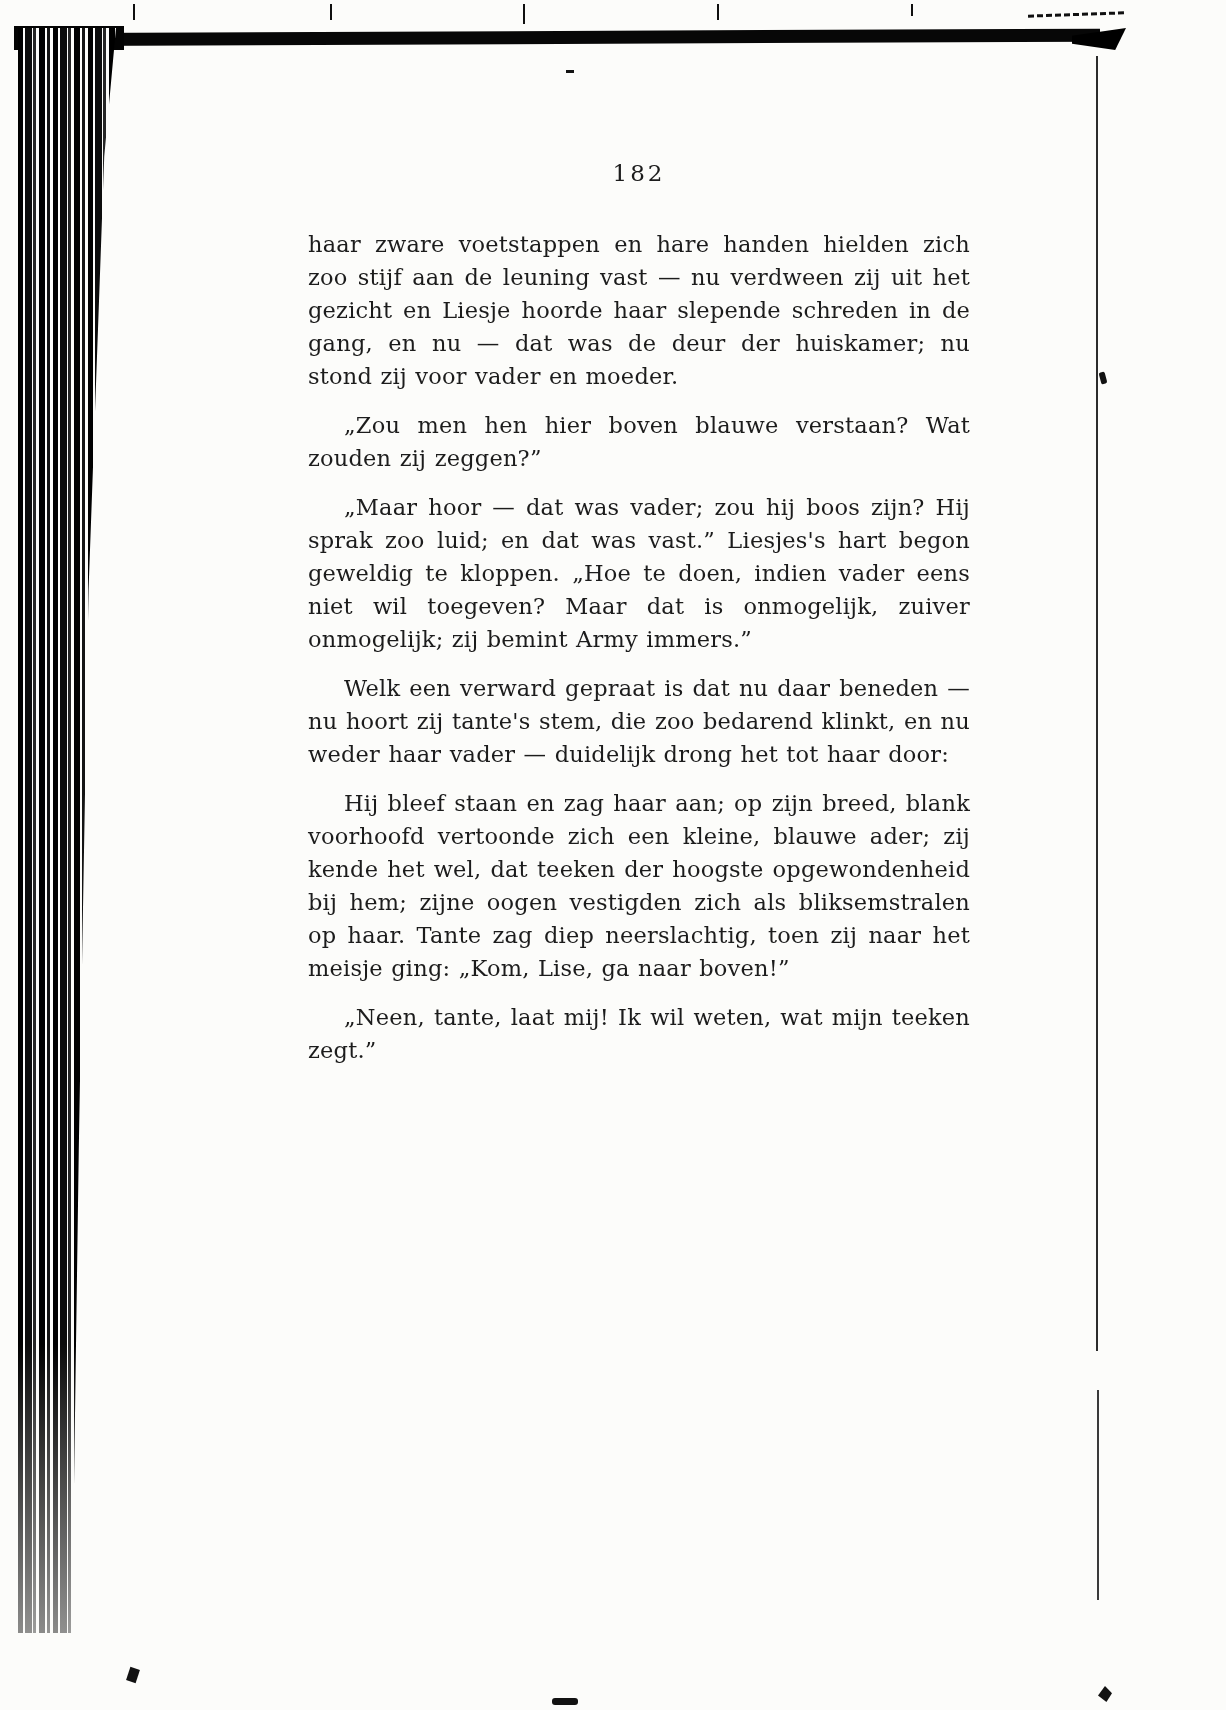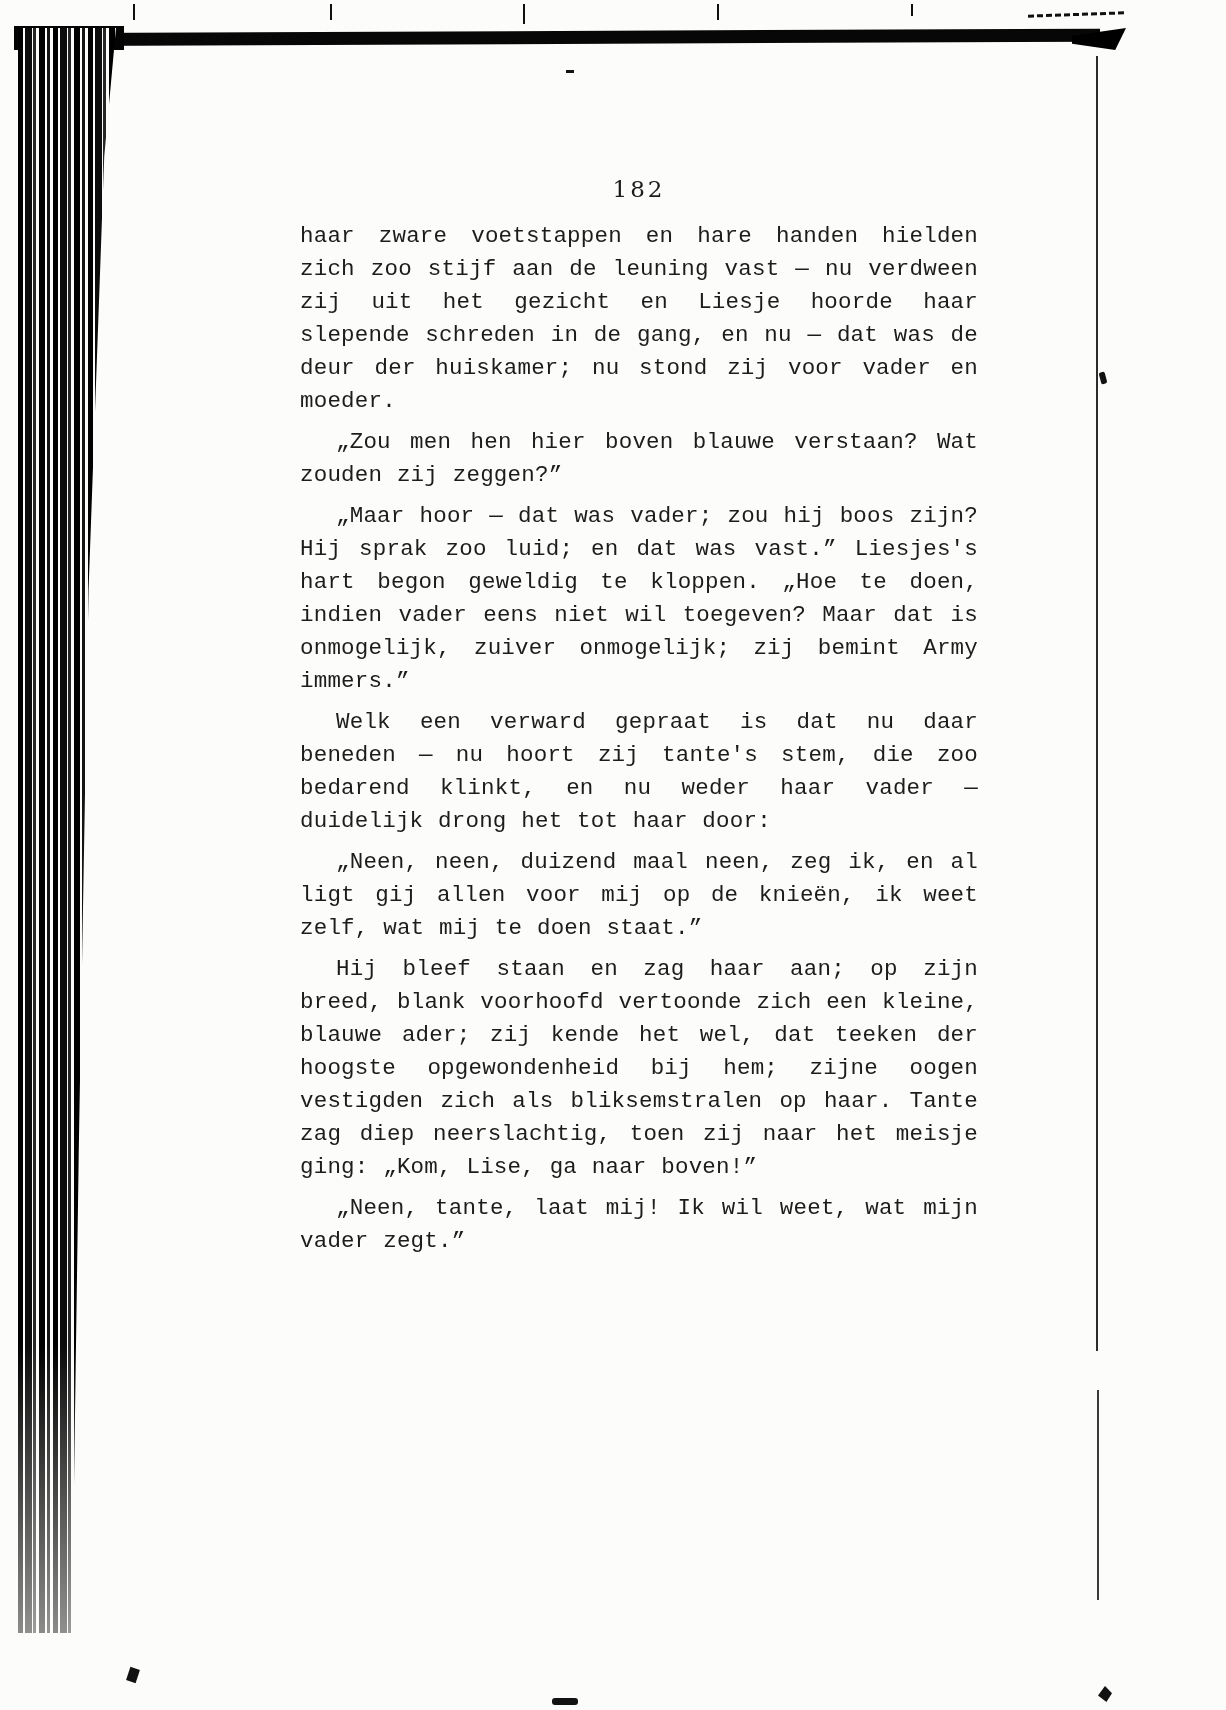--- a/index.html
+++ b/index.html
@@ -102,34 +102,33 @@
   .speck.s5 { left: 1100px; top: 372px; width: 6px; height: 12px; border-radius: 2px; transform: rotate(-15deg); }
 
   
   .pagenum {
     position: absolute;
     left: 292px; top: 160px;
     width: 694px;
     text-align: center;
     font-size: 23px;
     letter-spacing: 3px;
-    margin-top: 16px;
   }
 
   .text {
     position: absolute;
     left: 292px; top: 212px;
     width: 694px;
     font-size: 22.5px;
     line-height: 33px;
     text-align: justify;
     letter-spacing: 0.2px;
     word-spacing: 1px;
   }
-  .text p { margin: 8px; text-indent: 36px; font-family: Liberation Mono, monospace; }
+  .text p { margin: 16px; text-indent: 36px; }
   .text p.noindent { text-indent: 0; }
 </style>
 </head>
 <body>
 
 <div class="page">
 
   <div class="tick t1"></div>
   <div class="tick t2"></div>
   <div class="tick t3"></div>
@@ -148,18 +147,17 @@
   <div class="speck s4"></div>
   <div class="speck s5"></div>
 
   <div class="pagenum">182</div>
 
   <div class="text">
     <p class="noindent">haar zware voetstappen en hare handen hielden zich zoo stijf aan de leuning vast — nu verdween zij uit het gezicht en Liesje hoorde haar slepende schreden in de gang, en nu — dat was de deur der huiskamer; nu stond zij voor vader en moeder.</p>
     <p>„Zou men hen hier boven blauwe verstaan? Wat zouden zij zeggen?”</p>
     <p>„Maar hoor — dat was vader; zou hij boos zijn? Hij sprak zoo luid; en dat was vast.” Liesjes's hart begon geweldig te kloppen. „Hoe te doen, indien vader eens niet wil toegeven? Maar dat is onmogelijk, zuiver onmogelijk; zij bemint Army immers.”</p>
     <p>Welk een verward gepraat is dat nu daar beneden — nu hoort zij tante's stem, die zoo bedarend klinkt, en nu weder haar vader — duidelijk drong het tot haar door:</p>
-    <p>„Neen, neen, duizend maal neen, zeg ik, en al ligt gij allen voor mij op de knieën, ik weet zelf, wat mij te doen staat.”</p>
     <p>Hij bleef staan en zag haar aan; op zijn breed, blank voorhoofd vertoonde zich een kleine, blauwe ader; zij kende het wel, dat teeken der hoogste opgewondenheid bij hem; zijne oogen vestigden zich als bliksemstralen op haar. Tante zag diep neerslachtig, toen zij naar het meisje ging: „Kom, Lise, ga naar boven!”</p>
-    <p>„Neen, tante, laat mij! Ik wil weet, wat mijn vader zegt.”</p>
+    <p>„Neen, tante, laat mij! Ik wil weten, wat mijn teeken zegt.”</p>
   </div>
 
 </div>
 
 </body></html>

